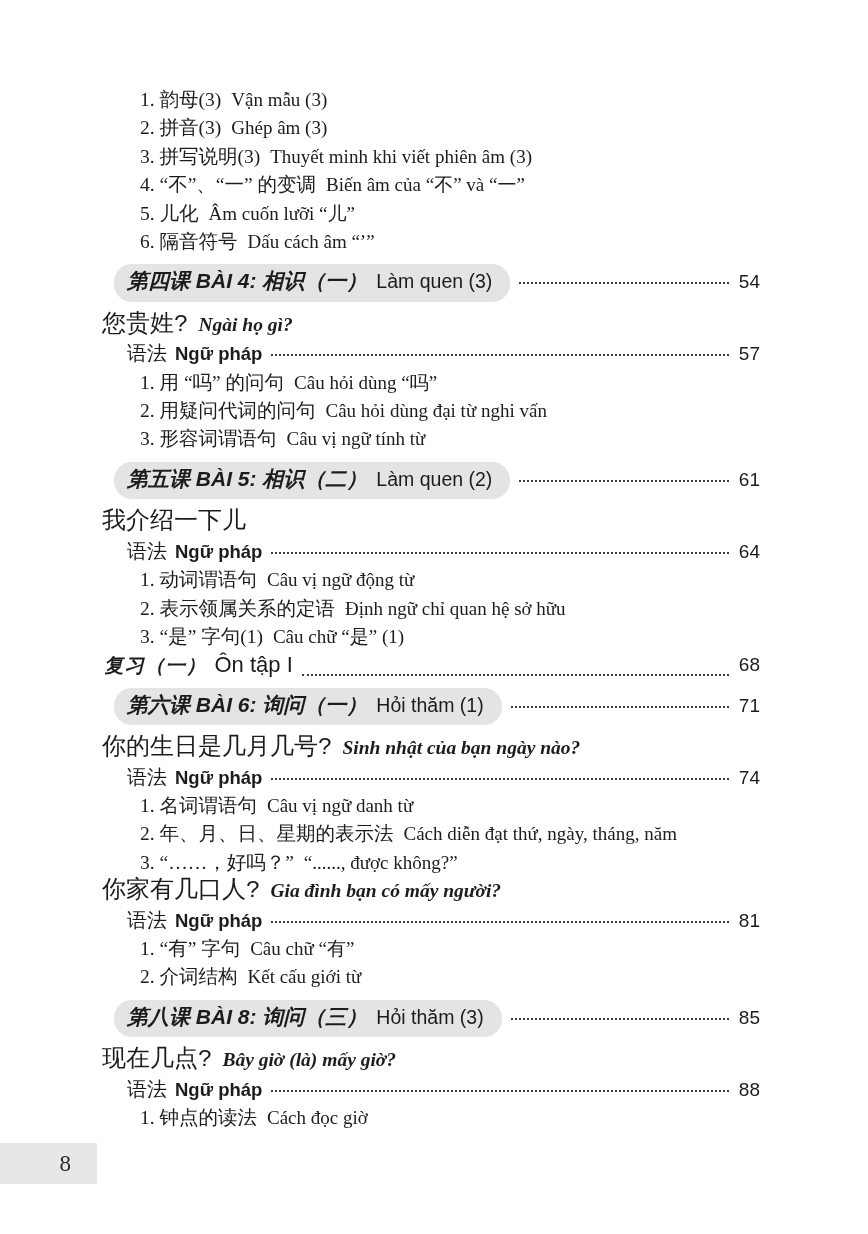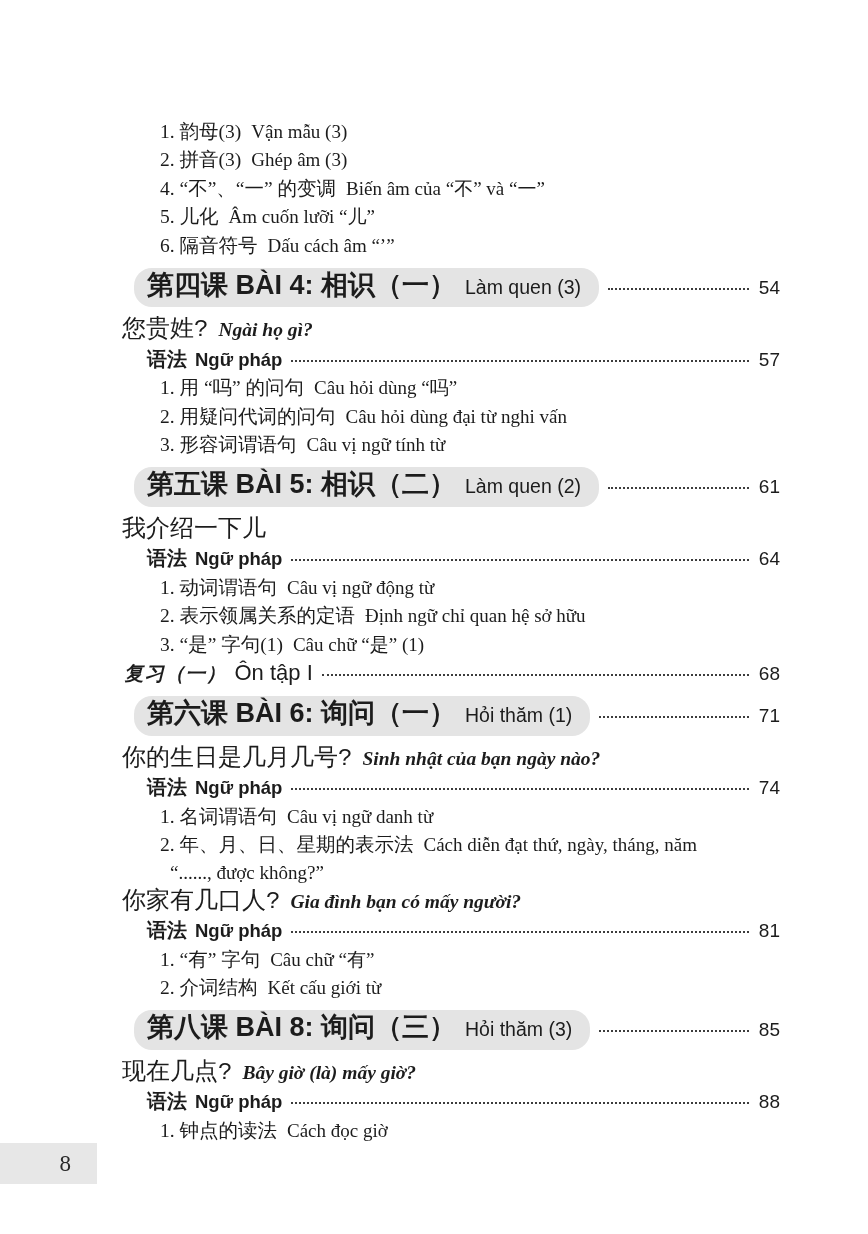--- a/index.html
+++ b/index.html
@@ -7,61 +7,60 @@
     width:868px;height:1234px;
     background:#ffffff;
     position:relative;
     overflow:hidden;
     font-family:"Liberation Serif", serif;
     color:#1c1c1c;
   }
   .page{position:absolute;inset:0;}
   .toc{
     position:absolute;
-    left:122px; top:86px;
+    left:102px; top:86px;
     width:658px;
-    margin-top:32px;
   }
   .row{
     display:flex;
     align-items:baseline;
     line-height:28.4px;
     min-height:28.4px;
     white-space:nowrap;
   }
   
   .row.item{padding-left:38px;}
   .row.sentence{padding-left:0px;}
   .row.grammar{padding-left:25px;}
-  .row.review{padding-left:2px;}
+  .row.review{padding-left:2px;align-items:flex-end;}
   .row.header{padding-left:12px;margin:8px 0 9px;}
 
   
   .zh{font-size:19.5px;}
   .vi{font-size:19px;margin-left:10px;font-family:"Liberation Serif",serif;}
   .row.sentence .zh{font-size:24px;font-family:Liberation Mono, monospace;}
   .s-vi{font-size:19.5px;margin-left:10px;font-weight:bold;font-style:italic;font-family:"Liberation Serif",serif;}
 
   
-  .g-zh{font-size:20px;font-weight:bold;font-family:"Liberation Sans",sans-serif;}
+  .g-zh{font-size:20px;font-weight:normal;font-family:"Liberation Sans",sans-serif;}
   .g-vi{font-size:18.5px;margin-left:8px;font-weight:bold;font-family:"Liberation Sans",sans-serif;}
 
   
   .r-zh{font-size:19.5px;font-weight:bold;font-style:italic;font-family:"Liberation Sans",sans-serif;letter-spacing:1px;}
   .r-vi{font-size:22px;margin-left:8px;font-family:"Liberation Sans",sans-serif;}
 
   
   .pill{
     display:inline-flex;
     align-items:baseline;
     background:#e4e4e4;
     border-radius:18px;
     padding:3px 18px 6px 13px;
   }
-  .h-zh{font-size:27px;font-weight:bold;font-family:"Liberation Sans",sans-serif;}
+  .h-zh{font-size:21px;font-weight:bold;font-family:"Liberation Sans",sans-serif;font-style:italic;}
   .h-vi{font-size:19.5px;margin-left:9px;font-family:"Liberation Sans",sans-serif;}
 
   
   .leader{
     flex:1;
     min-width:20px;
     border-bottom:2.2px dotted #3c3c3c;
     margin:0 5px 0 9px;
     transform:translateY(-4px);
   }
@@ -95,20 +94,24 @@
   <div class="toc">
       <div class="row item">
         <span class="zh">1. 韵母(3)</span>
         <span class="vi">Vận mẫu (3)</span>
       </div>
       <div class="row item">
         <span class="zh">2. 拼音(3)</span>
         <span class="vi">Ghép âm (3)</span>
       </div>
       <div class="row item">
+        <span class="zh">3. 拼写说明(3)</span>
+        <span class="vi">Thuyết minh khi viết phiên âm (3)</span>
+      </div>
+      <div class="row item">
         <span class="zh">4. “不”、“一” 的变调</span>
         <span class="vi">Biến âm của “不” và “一”</span>
       </div>
       <div class="row item">
         <span class="zh">5. 儿化</span>
         <span class="vi">Âm cuốn lưỡi “儿”</span>
       </div>
       <div class="row item">
         <span class="zh">6. 隔音符号</span>
         <span class="vi">Dấu cách âm “’”</span>
@@ -198,20 +201,21 @@
       </div>
       <div class="row item">
         <span class="zh">1. 名词谓语句</span>
         <span class="vi">Câu vị ngữ danh từ</span>
       </div>
       <div class="row item">
         <span class="zh">2. 年、月、日、星期的表示法</span>
         <span class="vi">Cách diễn đạt thứ, ngày, tháng, năm</span>
       </div>
       <div class="row item">
+        <span class="zh">3. “……，好吗？”</span>
         <span class="vi">“......, được không?”</span>
       </div>
       <div class="row sentence">
         <span class="zh">你家有几口人?</span>
         <span class="s-vi">Gia đình bạn có mấy người?</span>
       </div>
       <div class="row grammar">
         <span class="g-zh">语法</span>
         <span class="g-vi">Ngữ pháp</span>
         <span class="leader"></span>

